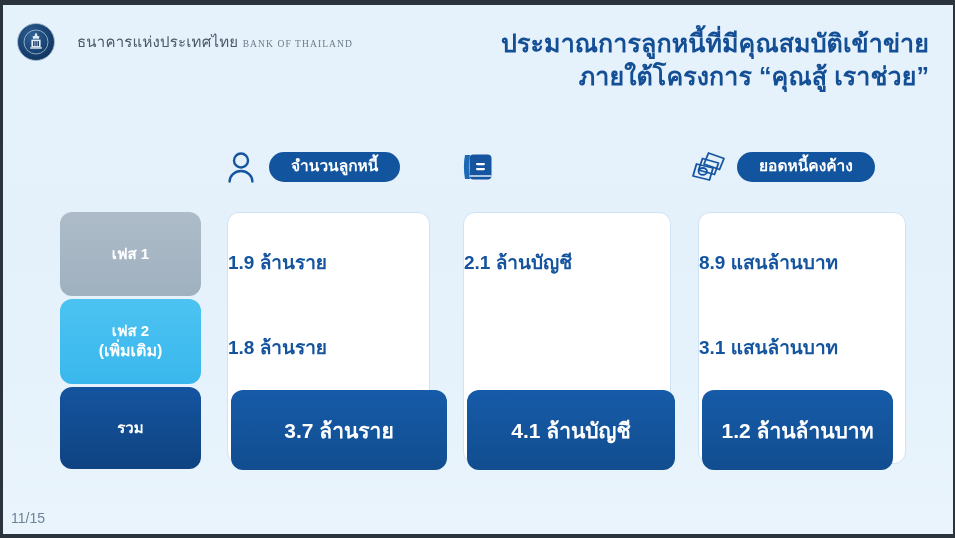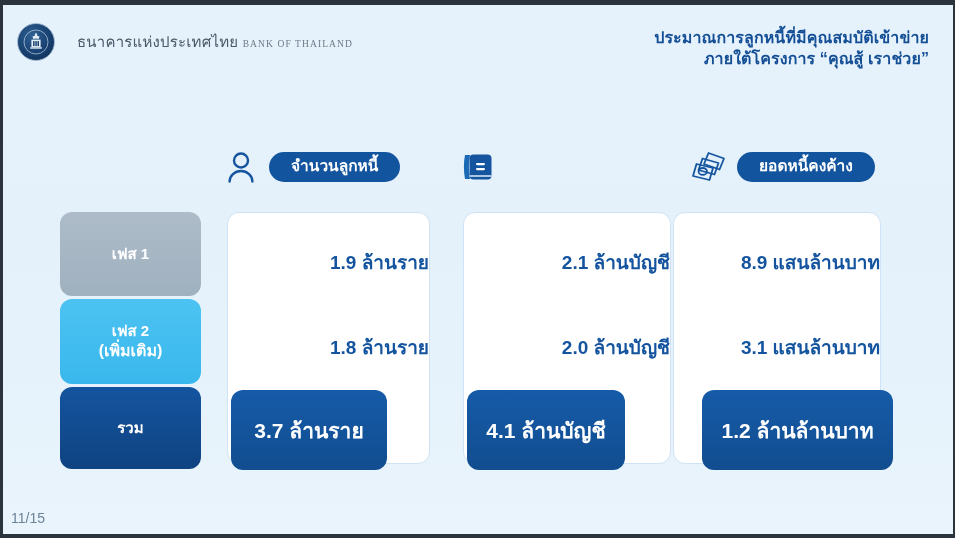--- a/index.html
+++ b/index.html
@@ -37,21 +37,21 @@
   }
   .brand-en {
     font-size: 9.5px; color: #6b7a88; letter-spacing: 1.1px; margin-top: 1px;
     font-family: "Liberation Serif", "DejaVu Serif", serif;
   }
 
   .title {
     position: absolute; right: 24px; top: 22px;
     width: 620px; text-align: right;
     color: #144f96; font-weight: bold;
-    font-size: 16px; line-height: 1.32;
+    font-size: 25px; line-height: 1.32;
     letter-spacing: .1px;
   }
   .title .l2 { display: block; }
 
   
   .headers { position: absolute; left: 0; top: 143px; width: 950px; height: 48px; padding-left: 44px; }
   .hdr { position: absolute; display: flex; align-items: center; gap: 8px; top: 0; }
   .hdr-1 { left: 218px; }
   .hdr-2 { left: 455px; }
   .hdr-3 { left: 686px; }
@@ -83,42 +83,42 @@
 
   .card {
     position: absolute; top: 0;
     width: 203px; height: 252px;
     background: #ffffff;
     border: 1.4px solid #cfe3f4;
     border-radius: 12px;
   }
   .card-1 { left: 224px; }
   .card-2 { left: 460px; width: 208px; }
-  .card-3 { left: 670px; width: 208px; }
+  .card-3 { left: 695px; width: 208px; }
 
   .val {
     position: absolute; left: 0; width: 100%;
-    text-align: right;
+    text-align: left;
     color: #14549f; font-weight: bold;
     font-size: 19px;
     white-space: nowrap;
   }
   .val-r1 { top: 34px; }
   .val-r2 { top: 119px; }
 
   .total {
     position: absolute;
     height: 80px; border-radius: 12px;
     background: linear-gradient(180deg,#165ba8 0%, #114d8f 100%);
     color: #ffffff; font-weight: bold; font-size: 21px;
     display: flex; align-items: center; justify-content: center;
     white-space: nowrap;
   }
-  .total-1 { left: 228px; top: 178px; width: 156px; }
-  .total-2 { left: 464px; top: 178px; width: 158px; }
+  .total-1 { left: 228px; top: 178px; width: 216px; }
+  .total-2 { left: 464px; top: 178px; width: 208px; }
   .total-3 { left: 699px; top: 178px; width: 191px; }
 
   .pagenum {
     position: absolute; left: 8px; bottom: 8px;
     font-size: 14px; color: #6e8399; font-weight: normal;
   }
 </style>
 </head>
 <body>
 
@@ -203,21 +203,20 @@
     </div>
 
     <div class="card card-1">
       <div class="val val-r1">1.9 ล้านราย</div>
       <div class="val val-r2">1.8 ล้านราย</div>
     </div>
     <div class="total total-1">3.7 ล้านราย</div>
 
     <div class="card card-2">
       <div class="val val-r1">2.1 ล้านบัญชี</div>
-      <div class="val val-r2">2.0 ล้านบัญชี</div>
     </div>
     <div class="total total-2">4.1 ล้านบัญชี</div>
 
     <div class="card card-3">
       <div class="val val-r1">8.9 แสนล้านบาท</div>
       <div class="val val-r2">3.1 แสนล้านบาท</div>
     </div>
     <div class="total total-3">1.2 ล้านล้านบาท</div>
   </div>
 

